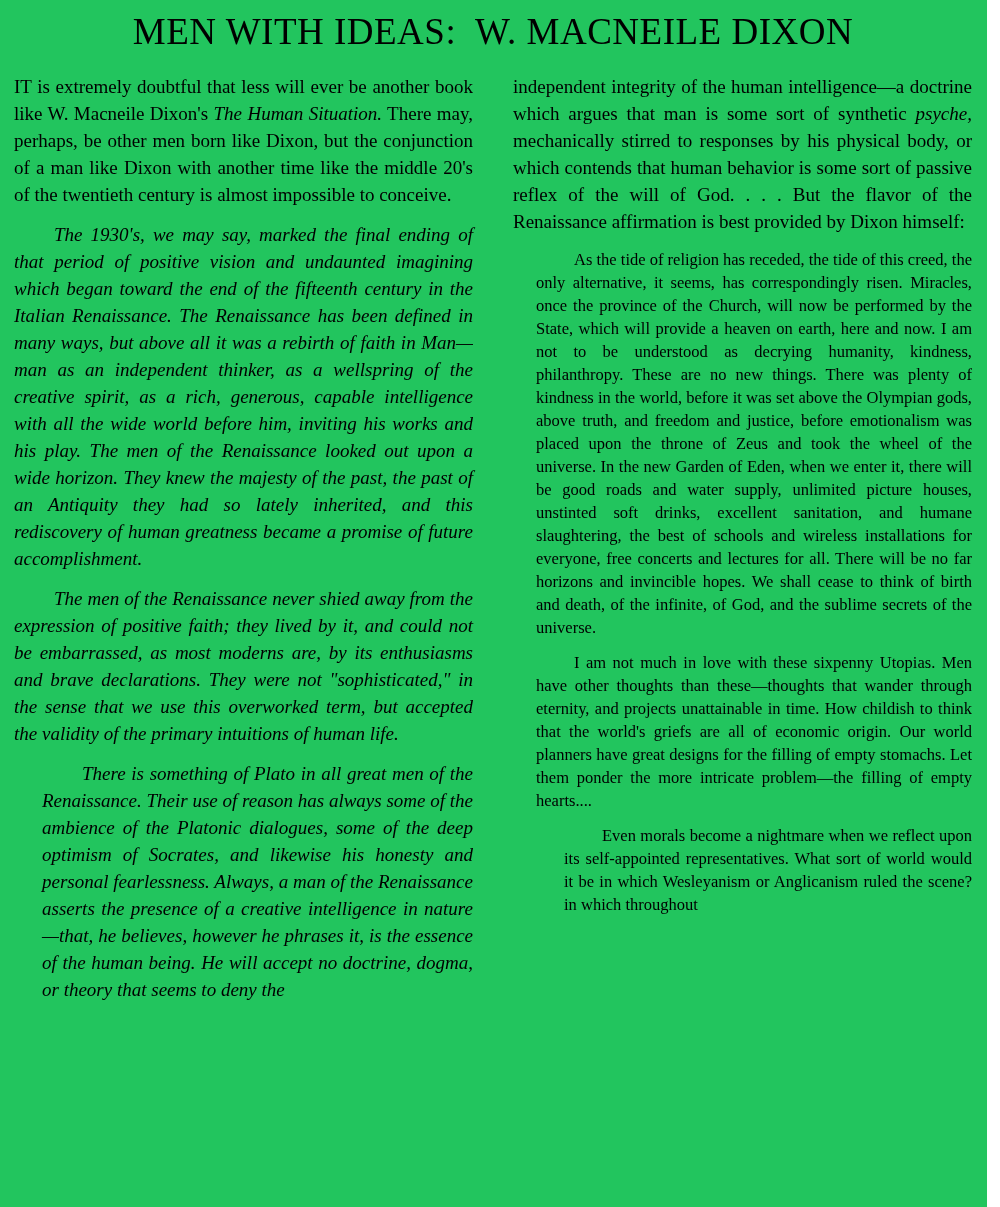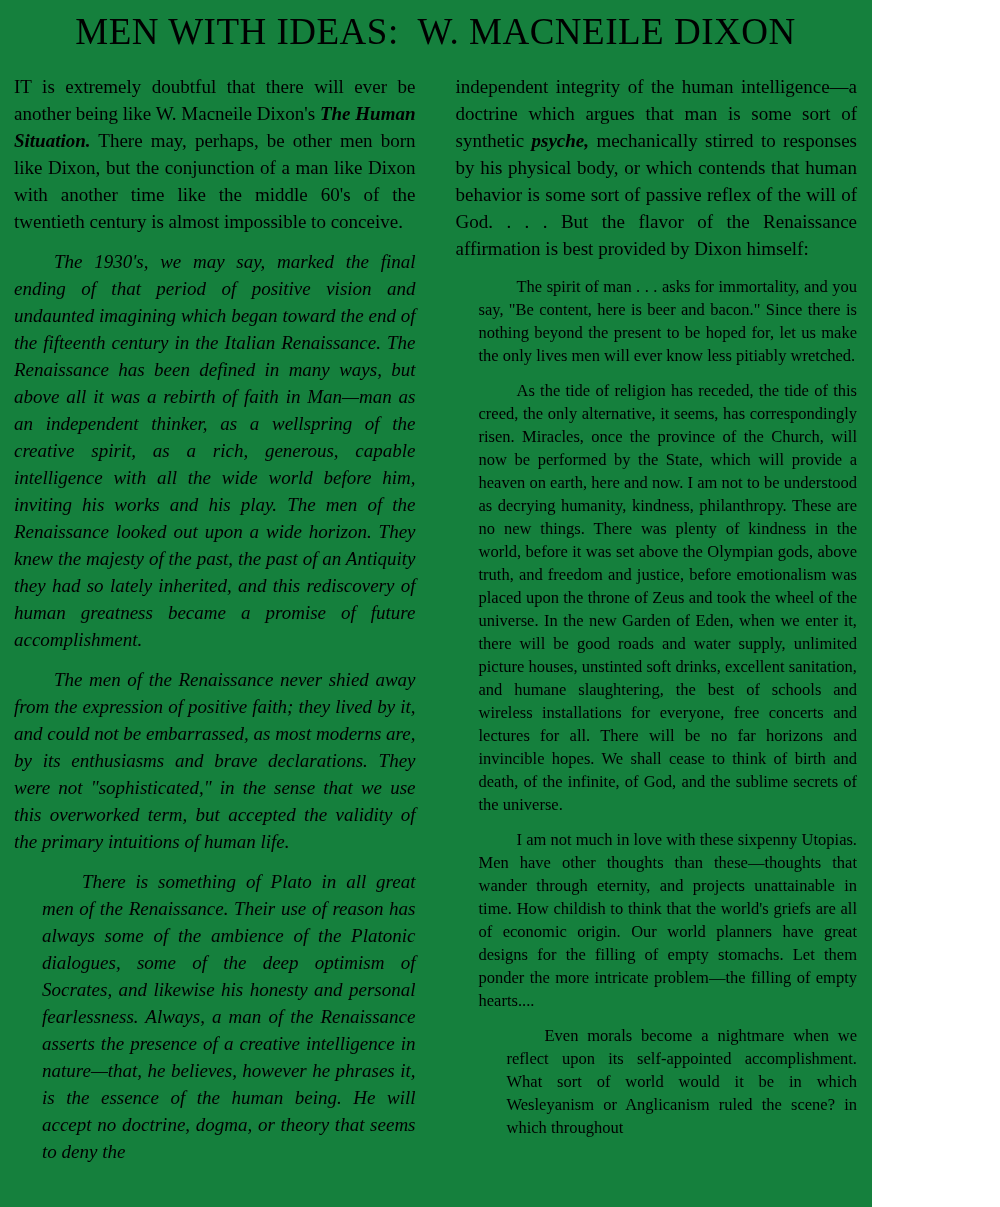--- a/index.html
+++ b/index.html
@@ -1,24 +1,24 @@
 <!DOCTYPE html>
 <html><head>
 <meta charset="utf-8">
 <style>
   html, body {
     margin: 0;
     padding: 0;
     background: #ffffff;
   }
   .page {
-    width: 872px;
+    width: 987px;
     min-height: 1207px;
     box-sizing: border-box;
-    background: #15803d;
+    background: #22c55e;
     color: #000000;
     font-family: "Liberation Serif", "DejaVu Serif", serif;
     padding: 8px 15px 12px 14px;
     overflow: hidden;
   }
   .page-title {
     text-align: center;
     font-size: 37px;
     font-weight: normal;
     letter-spacing: 0.5px;
@@ -52,36 +52,34 @@
   }
   p.quote.indent {
     text-indent: 38px;
   }
   p:last-child {
     margin-bottom: 0;
     margin-left: 28px;
   }
   i {
     font-style: italic;
-    font-weight: bold;
   }
 </style>
 </head>
 <body>
 
 <div class="page">
   <h1 class="page-title">MEN WITH IDEAS:&nbsp; W. MACNEILE DIXON</h1>
   <div class="columns">
     <div class="col" id="col-left">
-        <p class="body"><span>IT is extremely doubtful that there will ever be another being like W. Macneile Dixon's </span><i>The Human Situation.</i><span>  There may, perhaps, be other men born like Dixon, but the conjunction of a man like Dixon with another time like the middle 60's of the twentieth century is almost impossible to conceive.</span></p>
+        <p class="body"><span>IT is extremely doubtful that less will ever be another book like W. Macneile Dixon's </span><i>The Human Situation.</i><span>  There may, perhaps, be other men born like Dixon, but the conjunction of a man like Dixon with another time like the middle 20's of the twentieth century is almost impossible to conceive.</span></p>
         <p class="body indent"><span>The 1930's, we may say, marked the final ending of that period of positive vision and undaunted imagining which began toward the end of the fifteenth century in the Italian Renaissance.  The Renaissance has been defined in many ways, but above all it was a rebirth of faith in Man—man as an independent thinker, as a wellspring of the creative spirit, as a rich, generous, capable intelligence with all the wide world before him, inviting his works and his play.  The men of the Renaissance looked out upon a wide horizon.  They knew the majesty of the past, the past of an Antiquity they had so lately inherited, and this rediscovery of human greatness became a promise of future accomplishment.</span></p>
         <p class="body indent"><span>The men of the Renaissance never shied away from the expression of positive faith; they lived by it, and could not be embarrassed, as most moderns are, by its enthusiasms and brave declarations.  They were not "sophisticated," in the sense that we use this overworked term, but accepted the validity of the primary intuitions of human life.</span></p>
         <p class="body indent"><span>There is something of Plato in all great men of the Renaissance.  Their use of reason has always some of the ambience of the Platonic dialogues, some of the deep optimism of Socrates, and likewise his honesty and personal fearlessness.  Always, a man of the Renaissance asserts the presence of a creative intelligence in nature—that, he believes, however he phrases it, is the essence of the human being.  He will accept no doctrine, dogma, or theory that seems to deny the</span></p>
       </div>
     <div class="col" id="col-right">
         <p class="body"><span>independent integrity of the human intelligence—a doctrine which argues that man is some sort of synthetic </span><i>psyche,</i><span> mechanically stirred to responses by his physical body, or which contends that human behavior is some sort of passive reflex of the will of God. . . .  But the flavor of the Renaissance affirmation is best provided by Dixon himself:</span></p>
-        <p class="quote indent"><span>The spirit of man . . . asks for immortality, and you say, "Be content, here is beer and bacon."  Since there is nothing beyond the present to be hoped for, let us make the only lives men will ever know less pitiably wretched.</span></p>
         <p class="quote indent"><span>As the tide of religion has receded, the tide of this creed, the only alternative, it seems, has correspondingly risen.  Miracles, once the province of the Church, will now be performed by the State, which will provide a heaven on earth, here and now.  I am not to be understood as decrying humanity, kindness, philanthropy.  These are no new things.  There was plenty of kindness in the world, before it was set above the Olympian gods, above truth, and freedom and justice, before emotionalism was placed upon the throne of Zeus and took the wheel of the universe.  In the new Garden of Eden, when we enter it, there will be good roads and water supply, unlimited picture houses, unstinted soft drinks, excellent sanitation, and humane slaughtering, the best of schools and wireless installations for everyone, free concerts and lectures for all.  There will be no far horizons and invincible hopes.  We shall cease to think of birth and death, of the infinite, of God, and the sublime secrets of the universe.</span></p>
         <p class="quote indent"><span>I am not much in love with these sixpenny Utopias.  Men have other thoughts than these—thoughts that wander through eternity, and projects unattainable in time.  How childish to think that the world's griefs are all of economic origin.  Our world planners have great designs for the filling of empty stomachs.  Let them ponder the more intricate problem—the filling of empty hearts....</span></p>
-        <p class="quote indent"><span>Even morals become a nightmare when we reflect upon its self-appointed accomplishment.  What sort of world would it be in which Wesleyanism or Anglicanism ruled the scene?  in which throughout</span></p>
+        <p class="quote indent"><span>Even morals become a nightmare when we reflect upon its self-appointed representatives.  What sort of world would it be in which Wesleyanism or Anglicanism ruled the scene?  in which throughout</span></p>
       </div>
   </div>
 </div>
 
 </body></html>

